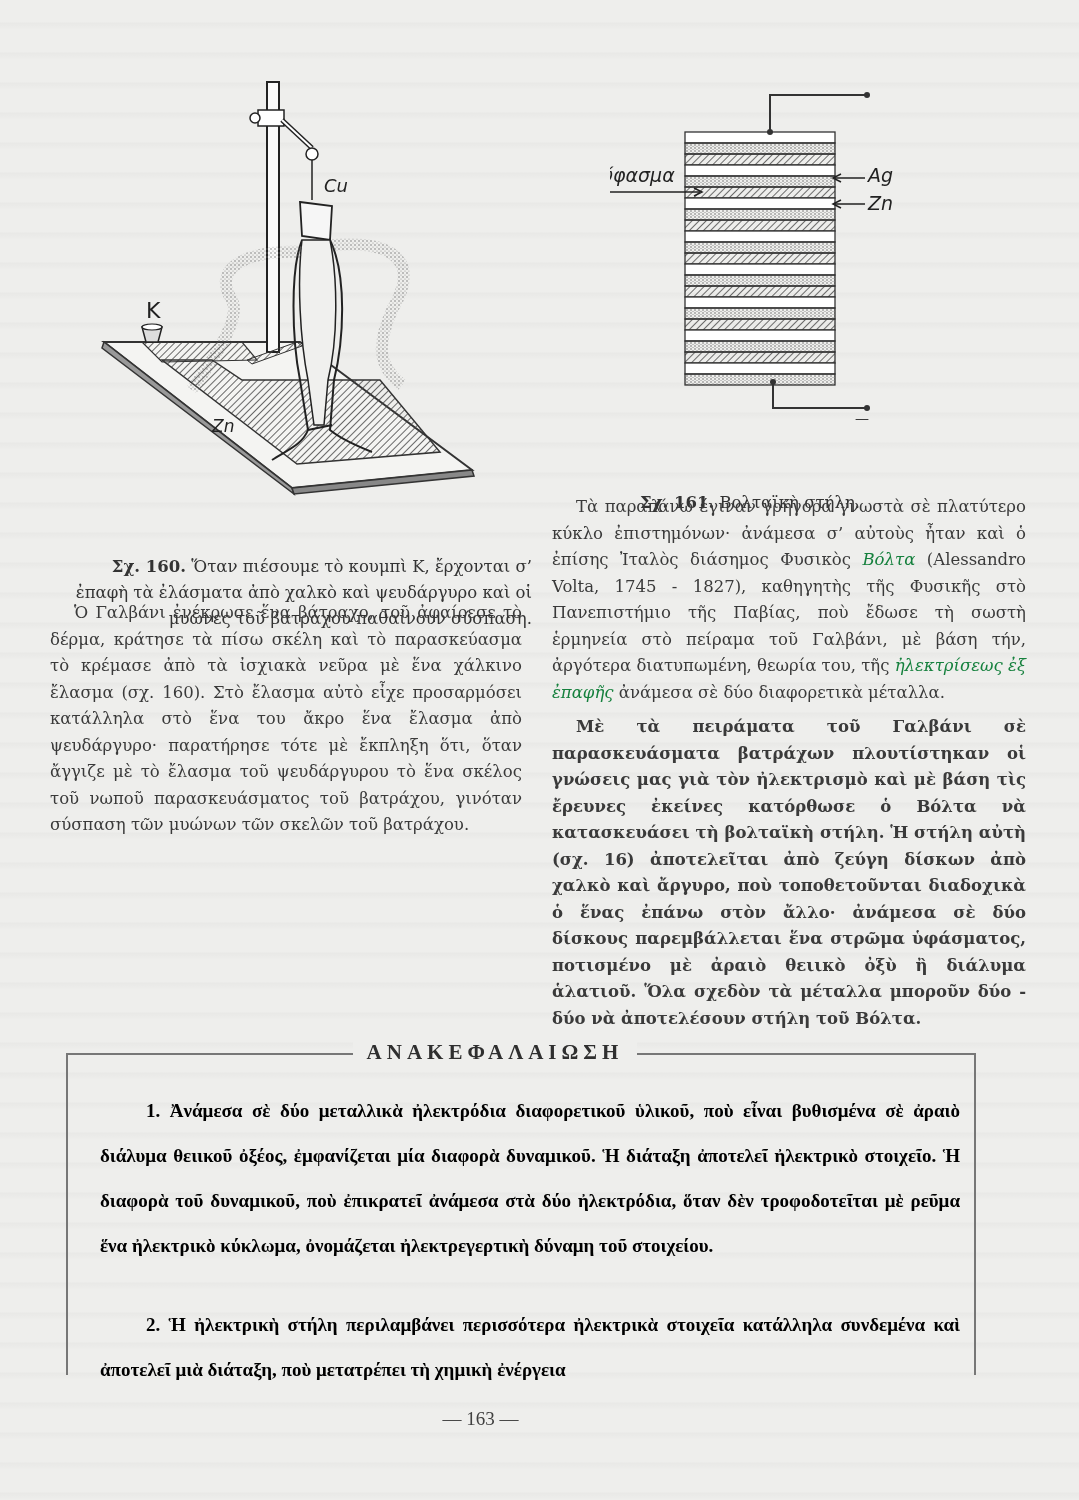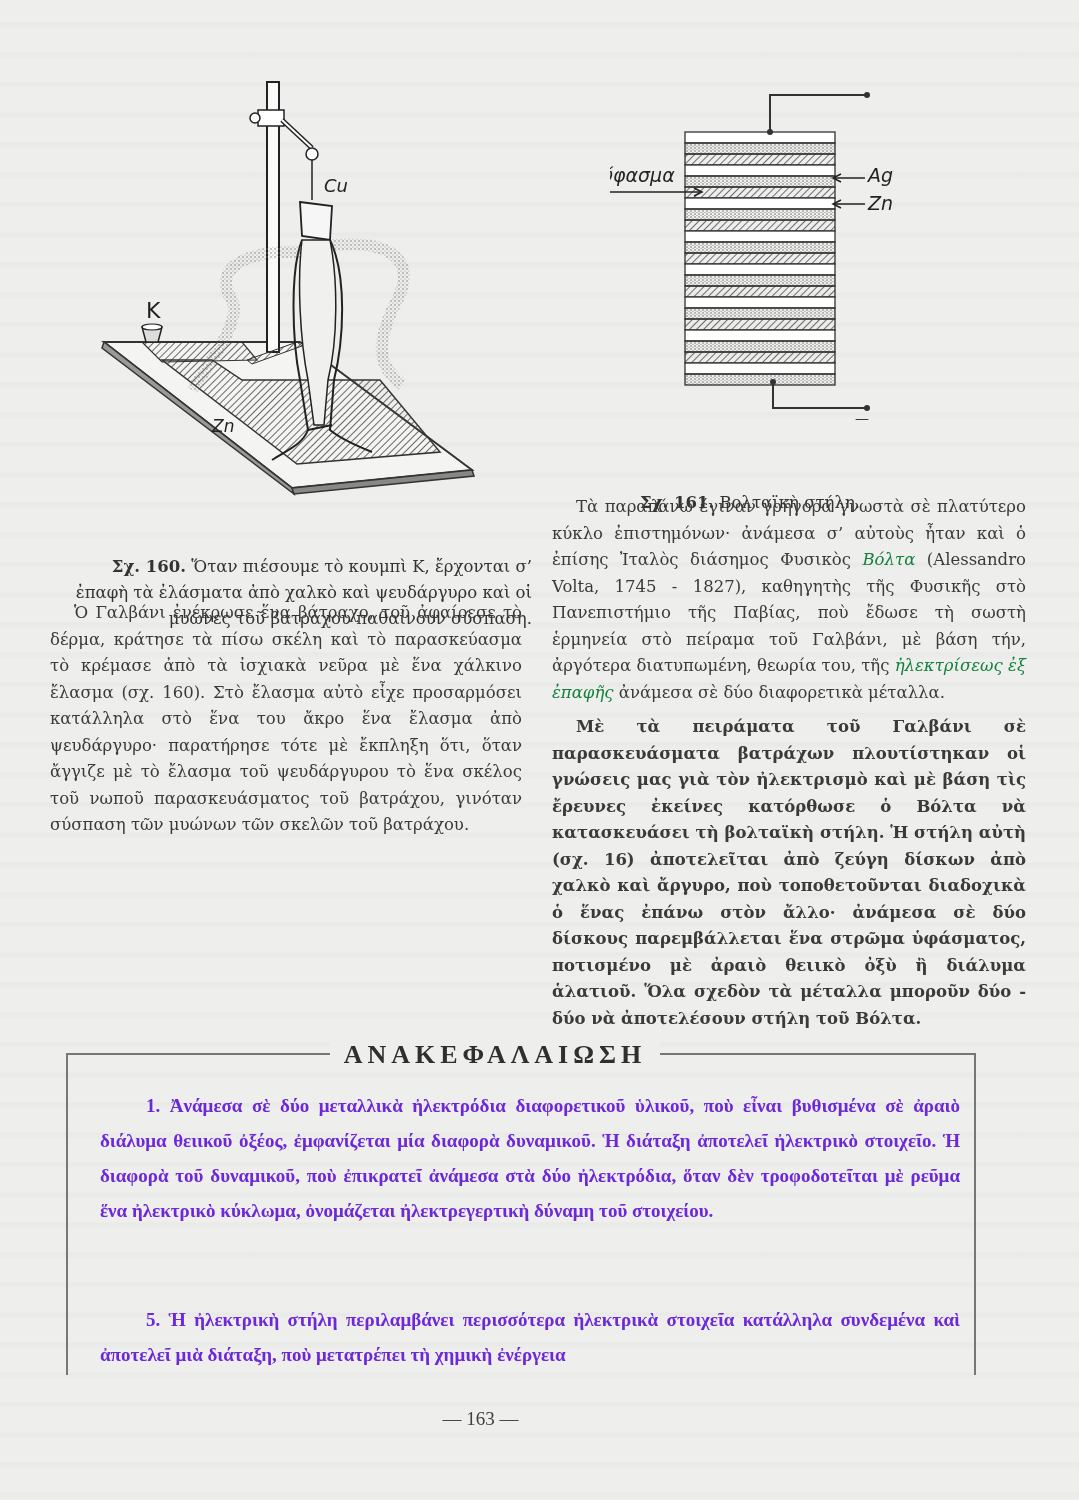--- a/index.html
+++ b/index.html
@@ -22,30 +22,30 @@
   .caption { position: absolute; font-size: 16.5px; line-height: 26px; color: #333; margin-top: 44px; }
   .caption b { font-weight: bold; }
   .col { position: absolute; font-size: 16.5px; line-height: 26.5px; text-align: justify; color: #3a3a3a; }
   .col p { margin: 0; text-indent: 24px; }
   .col p + p { margin-top: 10px; }
   .col.right p + p { margin-top: 8px; font-weight: bold; }
   i.it { font-style: italic; color: #15803d; }
   .sum-title {
     position: absolute; left: 0; width: 990px; top: 1040px;
     text-align: center; font-family: "Liberation Serif", serif;
-    font-size: 26px; letter-spacing: 5px; font-weight: bold; color: #2f2f2f;
+    font-size: 21px; letter-spacing: 5px; font-weight: bold; color: #2f2f2f;
   }
   .sum-box {
     position: absolute; left: 66px; top: 1053px; width: 906px; height: 320px;
     border: 2px solid #777; border-bottom: none;
   }
   .sum-title span { background: #eeeeec; padding: 0 14px; }
   .sum-text {
     position: absolute; left: 100px; width: 860px; font-family: "Liberation Serif", serif;
-    font-weight: bold; font-size: 19px; line-height: 35px; color: #6d28d9; text-align: justify;
+    font-weight: bold; font-size: 19px; line-height: 45px; color: #000000; text-align: justify;
   }
   .sum-text p { margin: 0; text-indent: 46px; }
   .pagenum {
     position: absolute; left: 0; width: 961px; top: 1408px; text-align: center;
     font-family: "Liberation Serif", serif; font-size: 19px; color: #404040;
   }
 </style>
 </head>
 <body>
 
@@ -165,16 +165,16 @@
   <p><span>Τὰ παραπάνω ἔγιναν γρήγορα γνωστὰ σὲ πλατύτερο κύκλο ἐπιστημόνων· ἀνάμεσα σ’ αὐτοὺς ἦταν καὶ ὁ ἐπίσης Ἰταλὸς διάσημος Φυσικὸς </span><i class="it">Βόλτα</i><span> (Alessandro Volta, 1745 - 1827), καθηγητὴς τῆς Φυσικῆς στὸ Πανεπιστήμιο τῆς Παβίας, ποὺ ἔδωσε τὴ σωστὴ ἑρμηνεία στὸ πείραμα τοῦ Γαλβάνι, μὲ βάση τήν, ἀργότερα διατυπωμένη, θεωρία του, τῆς </span><i class="it">ἠλεκτρίσεως ἐξ ἐπαφῆς</i><span> ἀνάμεσα σὲ δύο διαφορετικὰ μέταλλα.</span></p>
   <p><span>Μὲ τὰ πειράματα τοῦ Γαλβάνι σὲ παρασκευάσματα βατράχων πλουτίστηκαν οἱ γνώσεις μας γιὰ τὸν ἠλεκτρισμὸ καὶ μὲ βάση τὶς ἔρευνες ἐκείνες κατόρθωσε ὁ Βόλτα νὰ κατασκευάσει τὴ </span><b>βολταϊκὴ στήλη.</b><span> Ἡ στήλη αὐτὴ (σχ. 16) ἀποτελεῖται ἀπὸ ζεύγη δίσκων ἀπὸ χαλκὸ καὶ ἄργυρο, ποὺ τοποθετοῦνται διαδοχικὰ ὁ ἕνας ἐπάνω στὸν ἄλλο· ἀνάμεσα σὲ δύο δίσκους παρεμβάλλεται ἕνα στρῶμα ὑφάσματος, ποτισμένο μὲ ἀραιὸ θειικὸ ὀξὺ ἢ διάλυμα ἁλατιοῦ. Ὅλα σχεδὸν τὰ μέταλλα μποροῦν δύο - δύο νὰ ἀποτελέσουν στήλη τοῦ Βόλτα.</span></p>
 </div>
 
 <div class="sum-box"></div>
 <div class="sum-title"><span>ΑΝΑΚΕΦΑΛΑΙΩΣΗ</span></div>
 <div class="sum-text" style="top:1088px;">
   <p>1. Ἀνάμεσα σὲ δύο μεταλλικὰ ἠλεκτρόδια διαφορετικοῦ ὑλικοῦ, ποὺ εἶναι βυθισμένα σὲ ἀραιὸ διάλυμα θειικοῦ ὀξέος, ἐμφανίζεται μία διαφορὰ δυναμικοῦ. Ἡ διάταξη ἀποτελεῖ ἠλεκτρικὸ στοιχεῖο. Ἡ διαφορὰ τοῦ δυναμικοῦ, ποὺ ἐπικρατεῖ ἀνάμεσα στὰ δύο ἠλεκτρόδια, ὅταν δὲν τροφοδοτεῖται μὲ ρεῦμα ἕνα ἠλεκτρικὸ κύκλωμα, ὀνομάζεται ἠλεκτρεγερτικὴ δύναμη τοῦ στοιχείου.</p>
 </div>
 <div class="sum-text" style="top:1302px;">
-  <p>5. Ἡ ἠλεκτρικὴ στήλη περιλαμβάνει περισσότερα ἠλεκτρικὰ στοιχεῖα κατάλληλα συνδεμένα καὶ ἀποτελεῖ μιὰ διάταξη, ποὺ μετατρέπει τὴ χημικὴ ἐνέργεια</p>
+  <p>2. Ἡ ἠλεκτρικὴ στήλη περιλαμβάνει περισσότερα ἠλεκτρικὰ στοιχεῖα κατάλληλα συνδεμένα καὶ ἀποτελεῖ μιὰ διάταξη, ποὺ μετατρέπει τὴ χημικὴ ἐνέργεια</p>
 </div>
 
 <div class="pagenum">— 163 —</div>
 
 </body></html>

